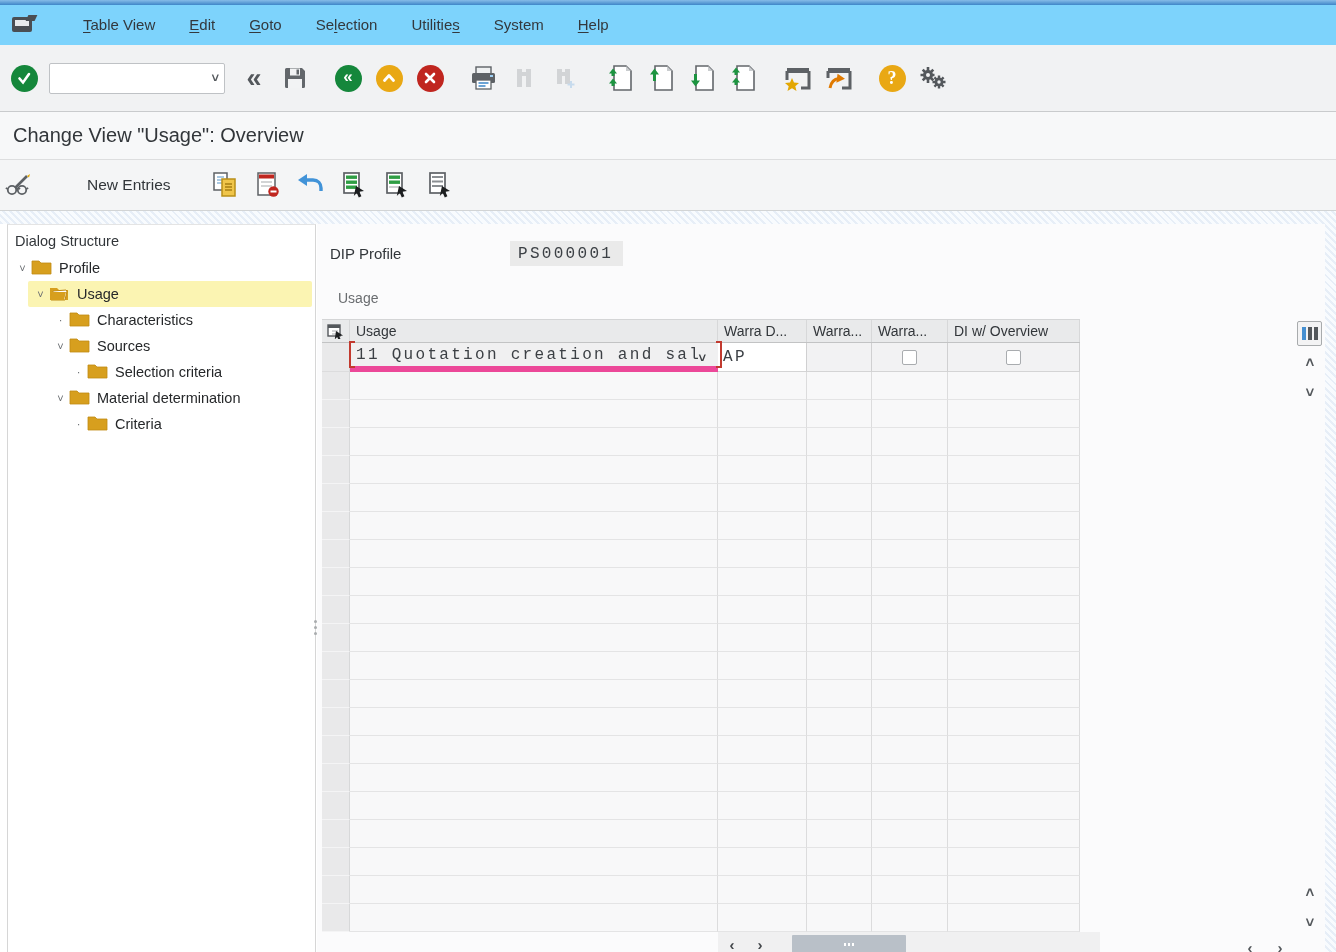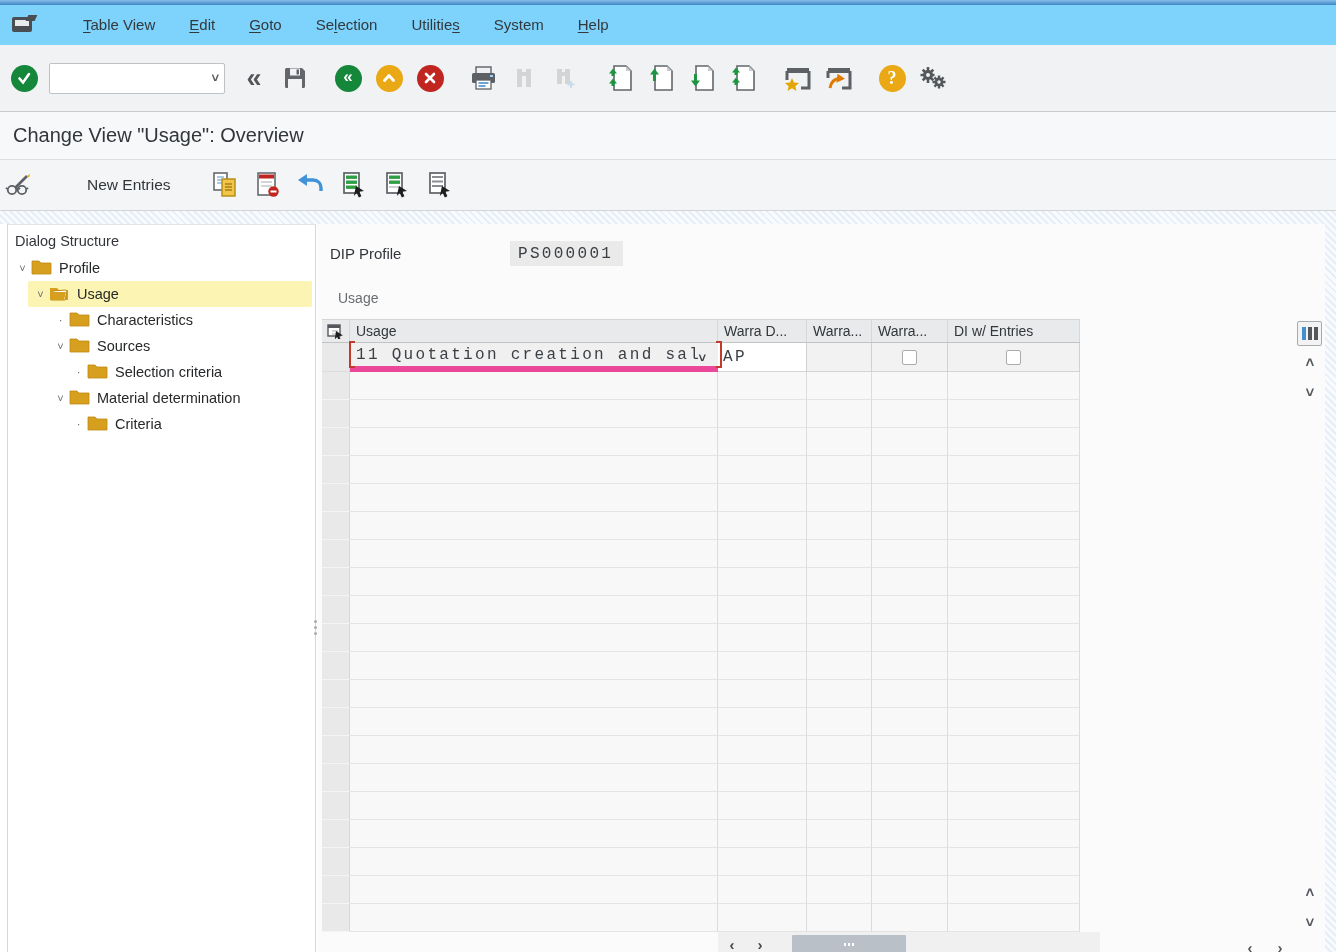--- a/index.html
+++ b/index.html
@@ -387,21 +387,21 @@
               <rect x="1" y="1" width="12" height="11" fill="#fff" stroke="#54585c" stroke-width="1.4"></rect>
               <rect x="1" y="1" width="12" height="3" fill="#54585c"></rect>
               <path d="M5 7h6M5 10h6" stroke="#a9acaf" stroke-width="1.2"></path>
               <path d="M9 7l7 4.5-3.8.6 1.5 3.4-2 .9-1.5-3.4-2.4 2.3z" fill="#1c1e20"></path>
             </svg>
         </span>
       <span class="th cw0">Usage</span>
           <span class="th cw1">Warra D...</span>
           <span class="th cw2">Warra...</span>
           <span class="th cw3">Warra...</span>
-          <span class="th cw4">DI w/ Entries</span>
+          <span class="th cw4">DI w/ Overview</span>
         </div>
 
       <div class="row1">
         <span class="selcell"></span>
         <span class="dd-cell cw0">
           <i class="rb-l"></i>
           <span class="mono">11 Quotation creation and sal</span>
           <span class="dd-chev">˅</span>
           <i class="rb-r"></i>
         </span>

